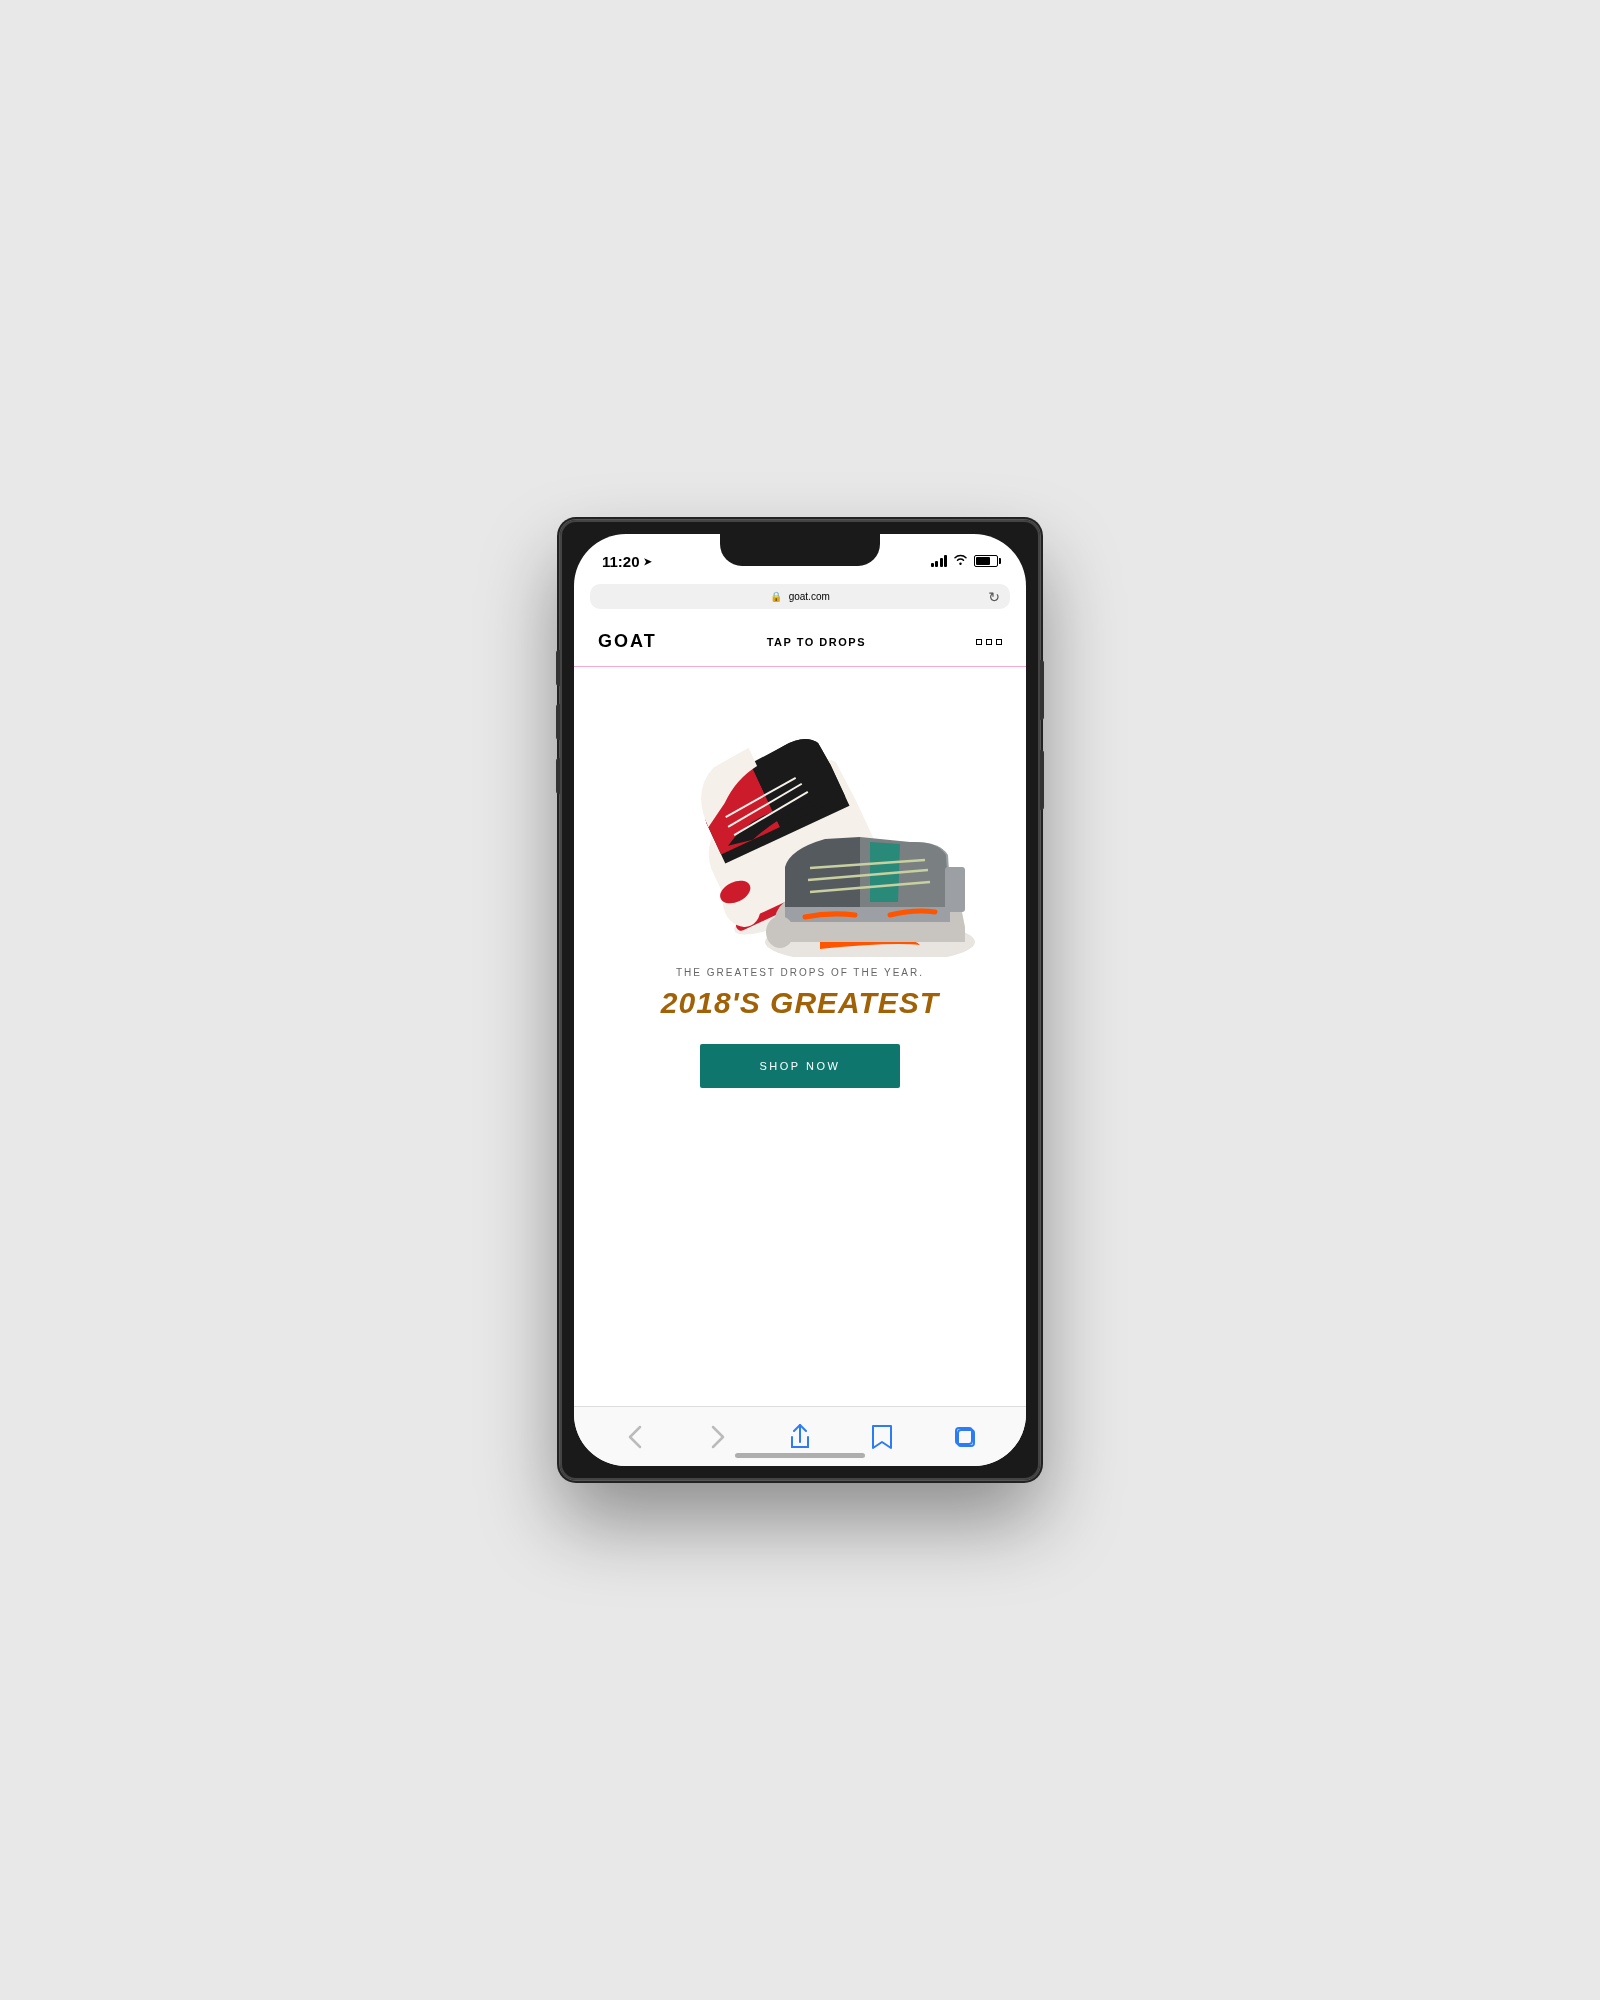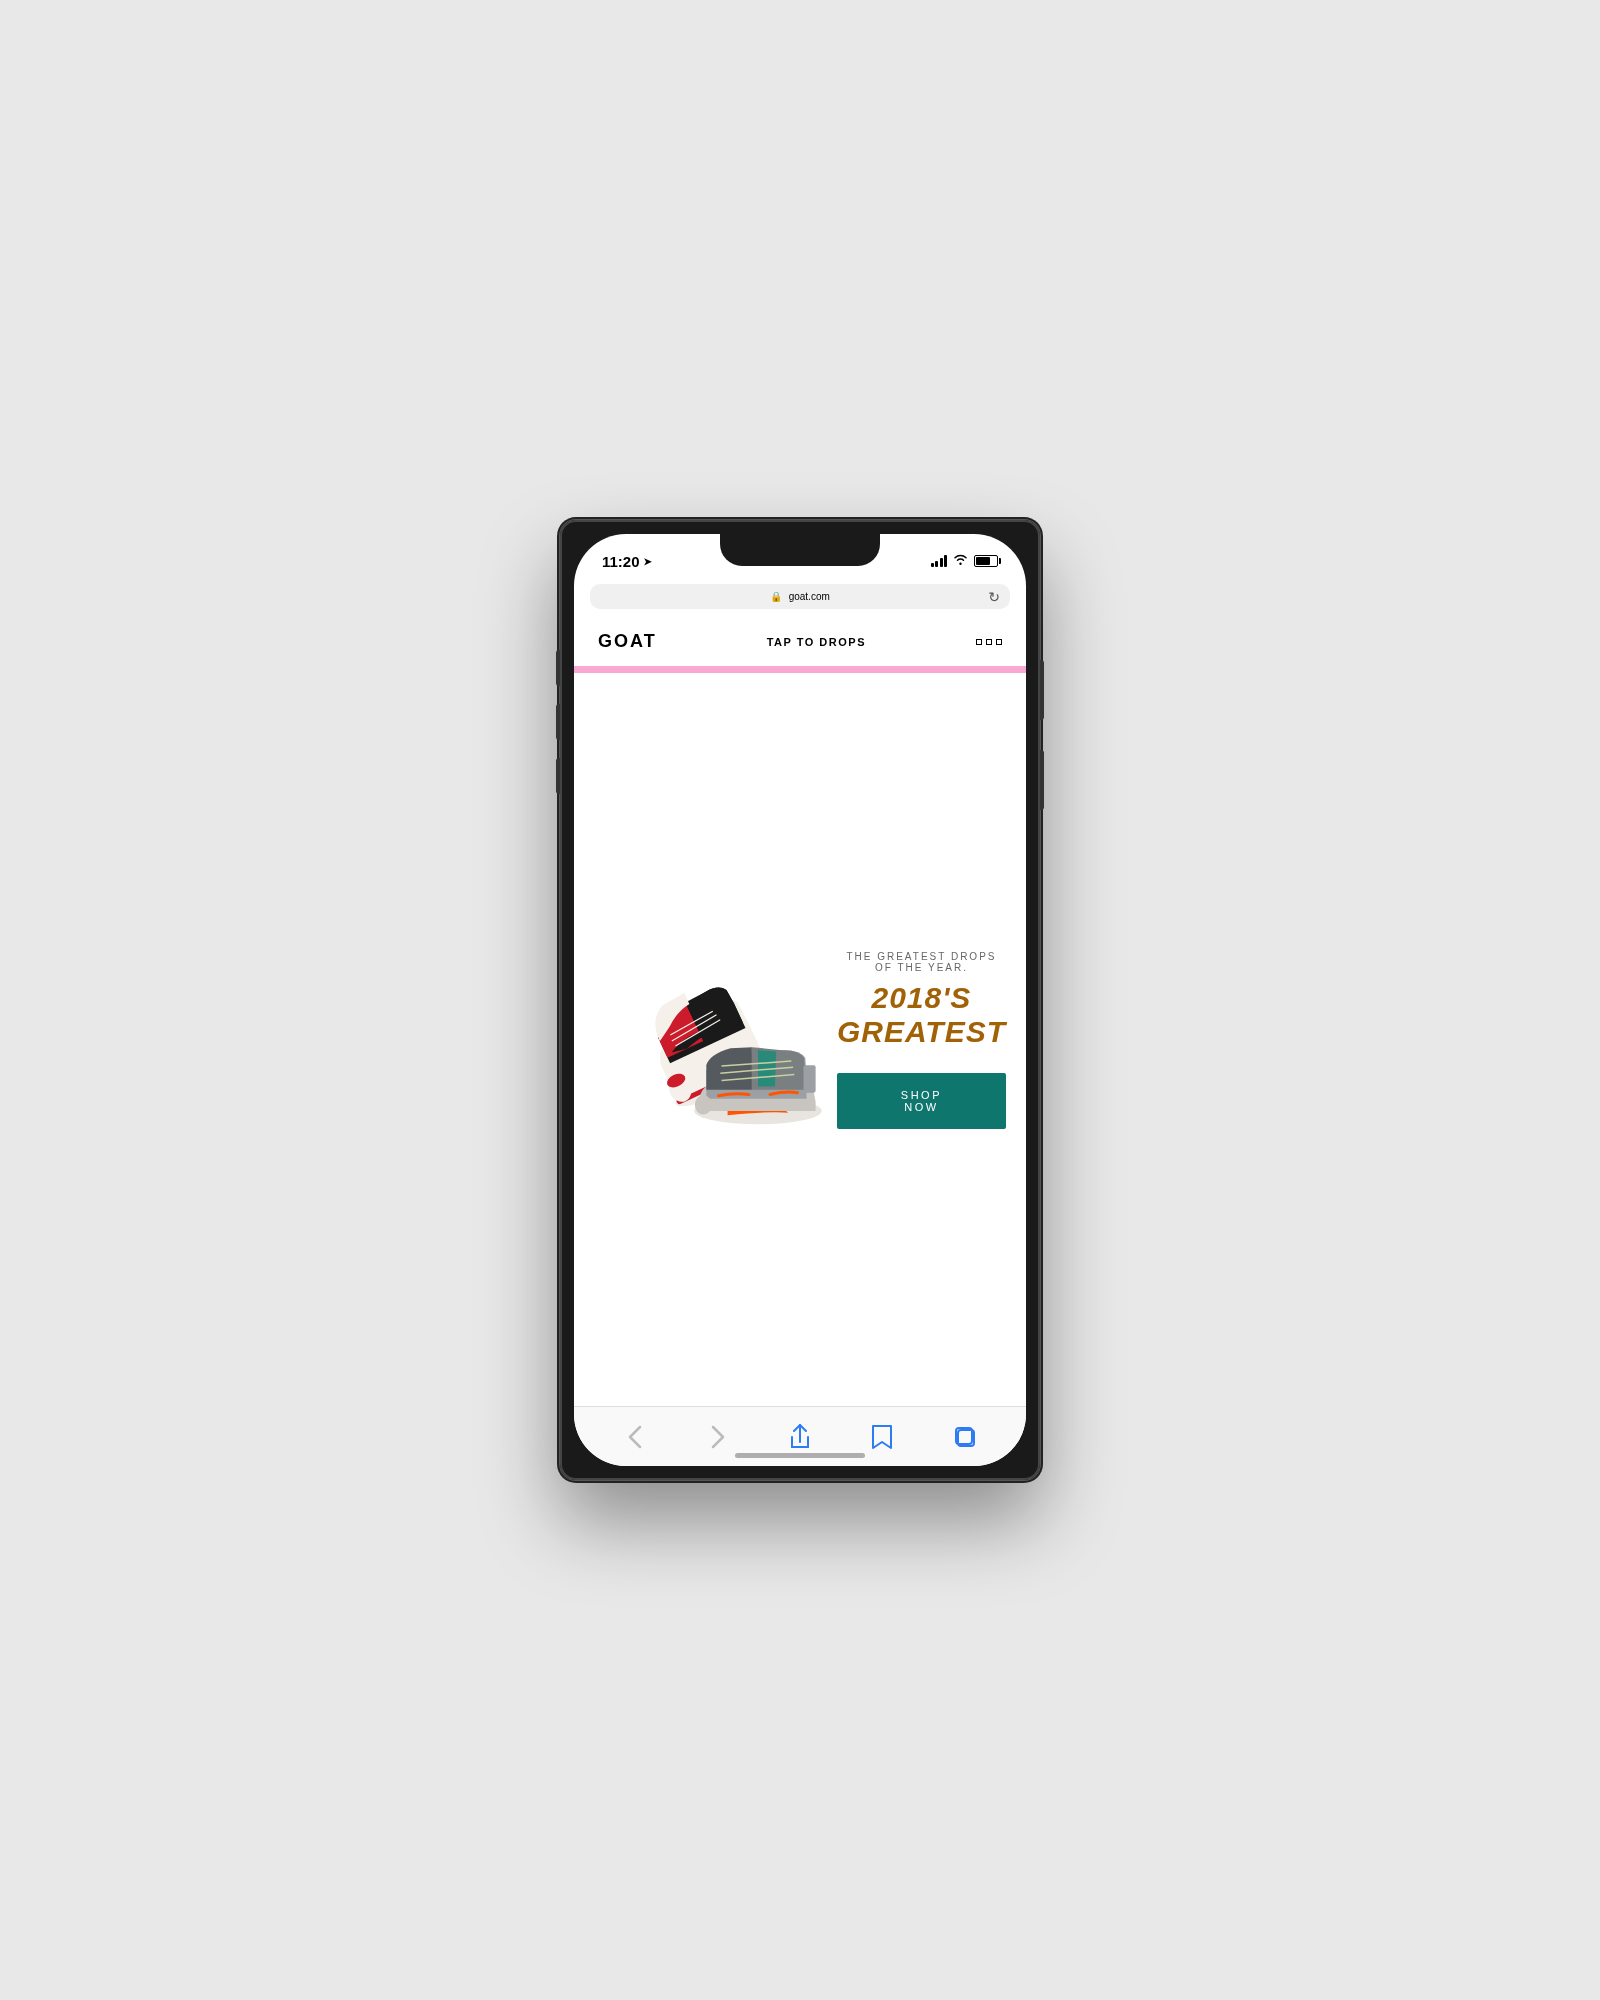--- a/index.html
+++ b/index.html
@@ -204,21 +204,21 @@
       display: flex;
       flex-direction: column;
     }
 
     
     .site-nav {
       display: flex;
       align-items: center;
       justify-content: space-between;
       padding: 14px 24px;
-      border-bottom: 7px solid #f9a8d4;
+      border-bottom: 1px solid #f9a8d4;
       flex-shrink: 0;
     }
 
     .site-logo {
       font-size: 18px;
       font-weight: 700;
       letter-spacing: 2px;
       color: #000;
     }
 
@@ -238,21 +238,21 @@
     .grid-square {
       width: 6px;
       height: 6px;
       border: 1.5px solid #000;
     }
 
     
     .hero-section {
       flex: 1;
       display: flex;
-      flex-direction: row;
+      flex-direction: column;
       align-items: center;
       padding: 10px 20px 20px;
     }
 
     .sneaker-display {
       width: 100%;
       height: 280px;
       position: relative;
       display: flex;
       justify-content: center;

